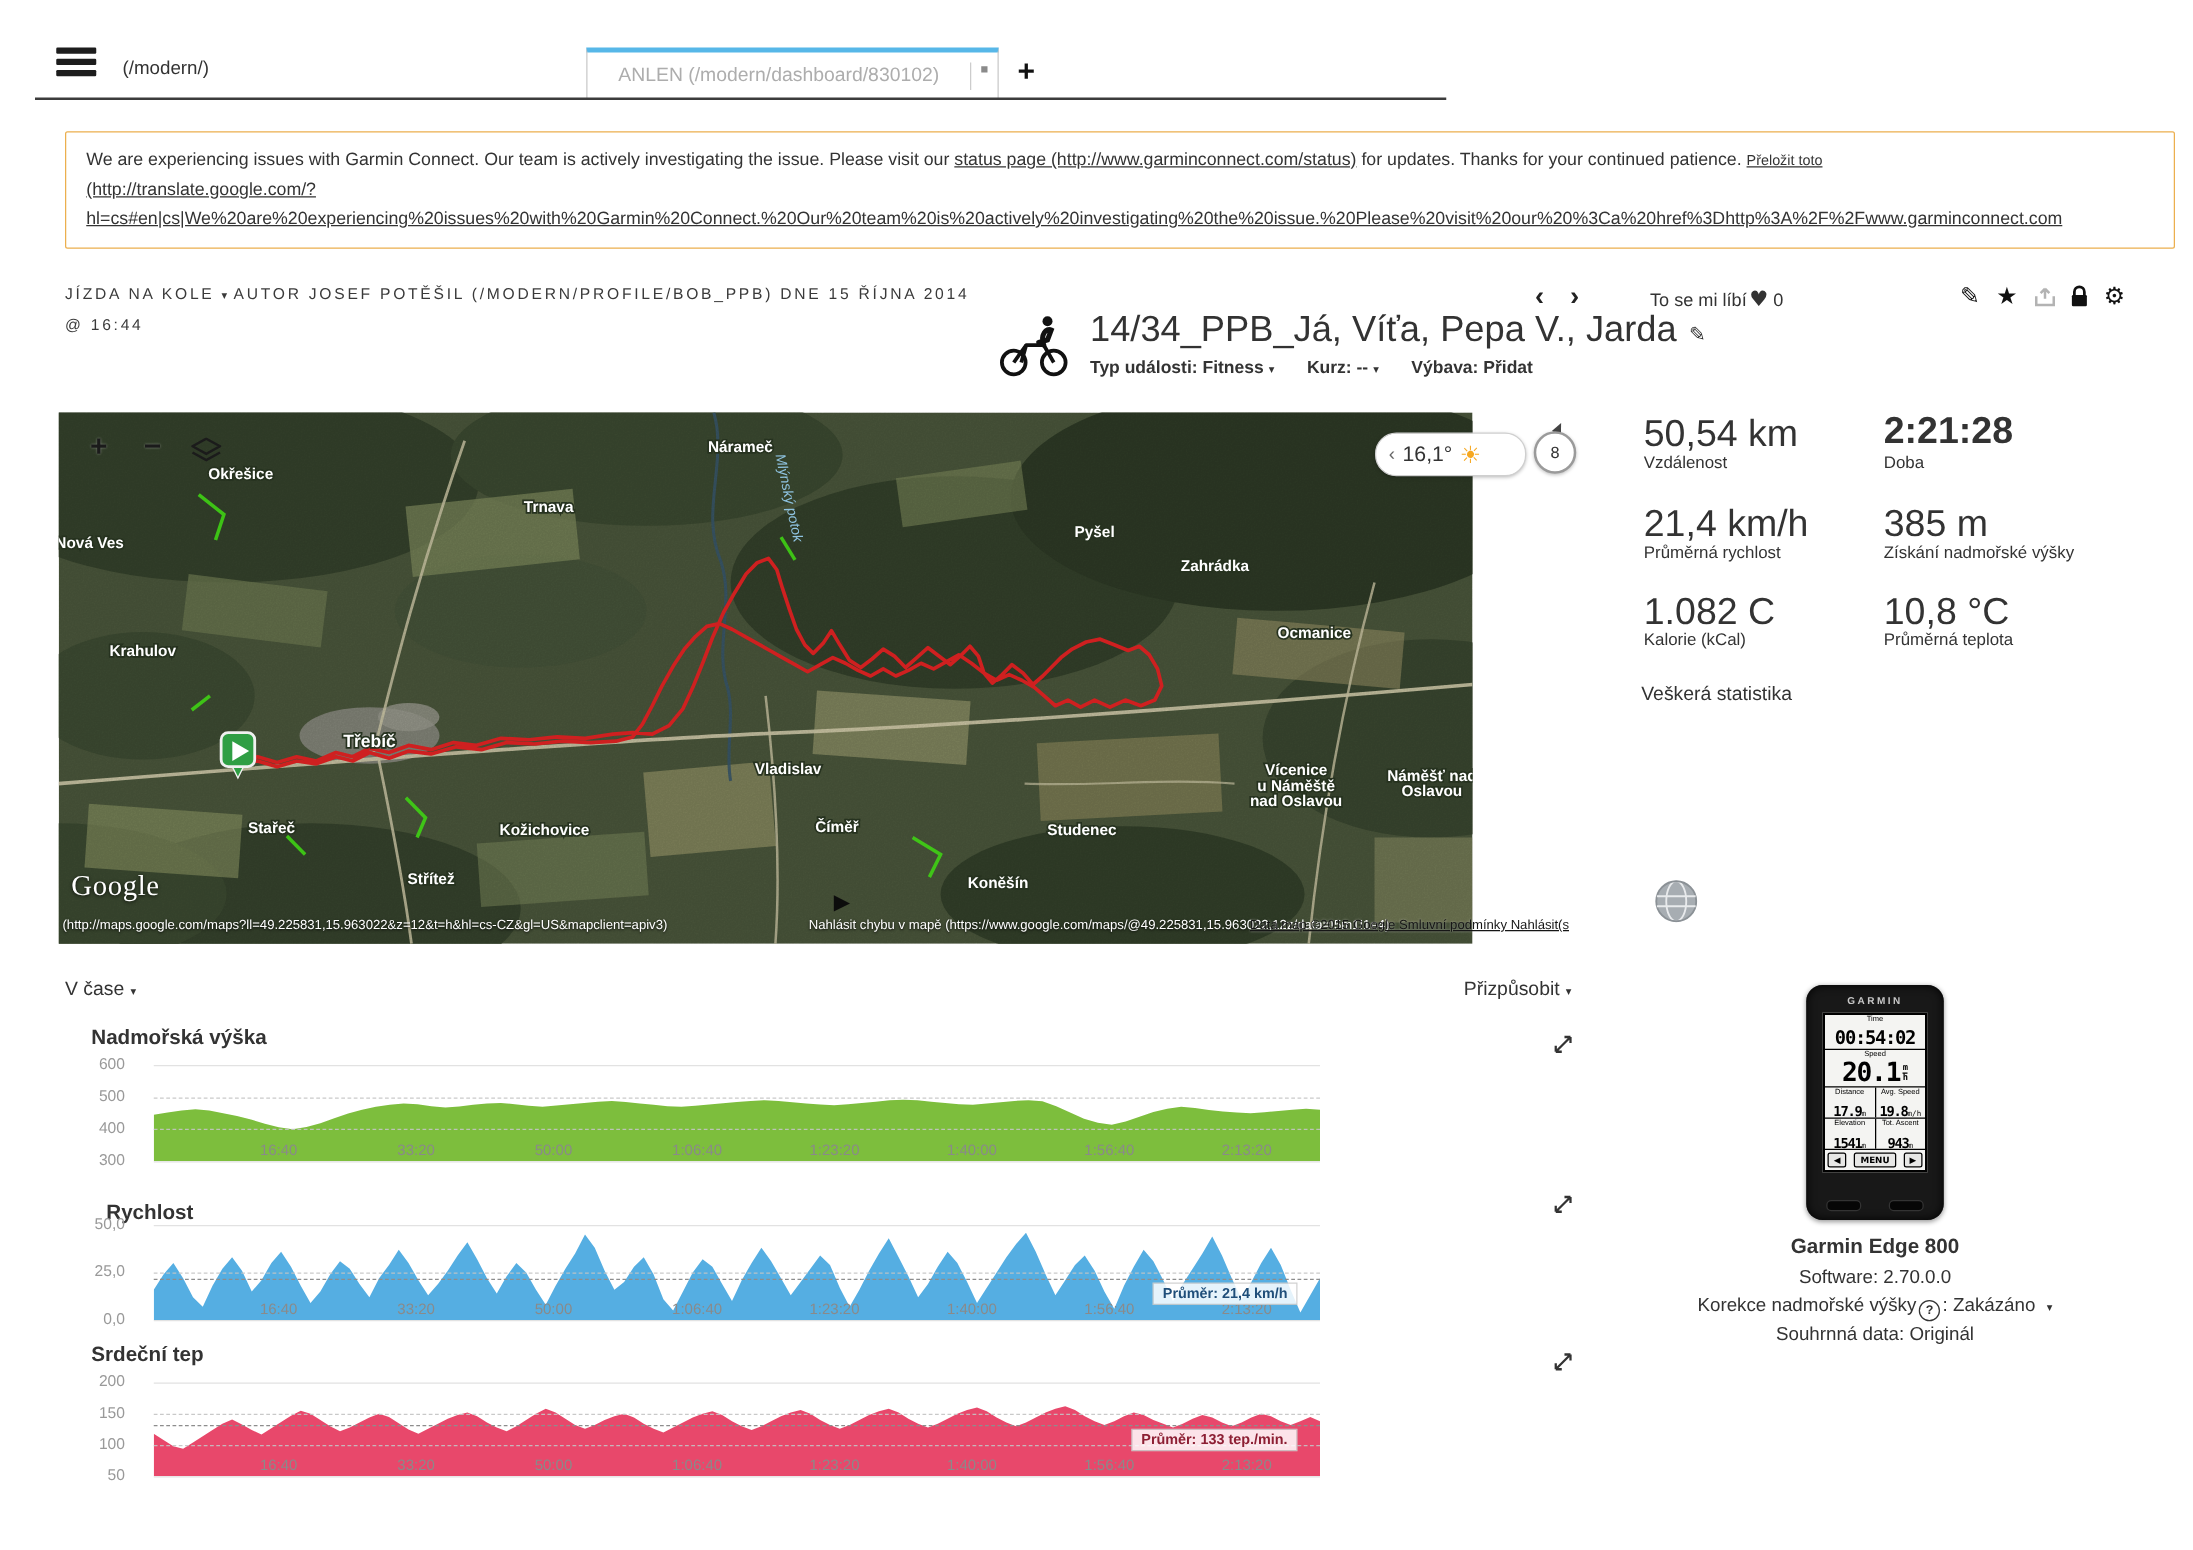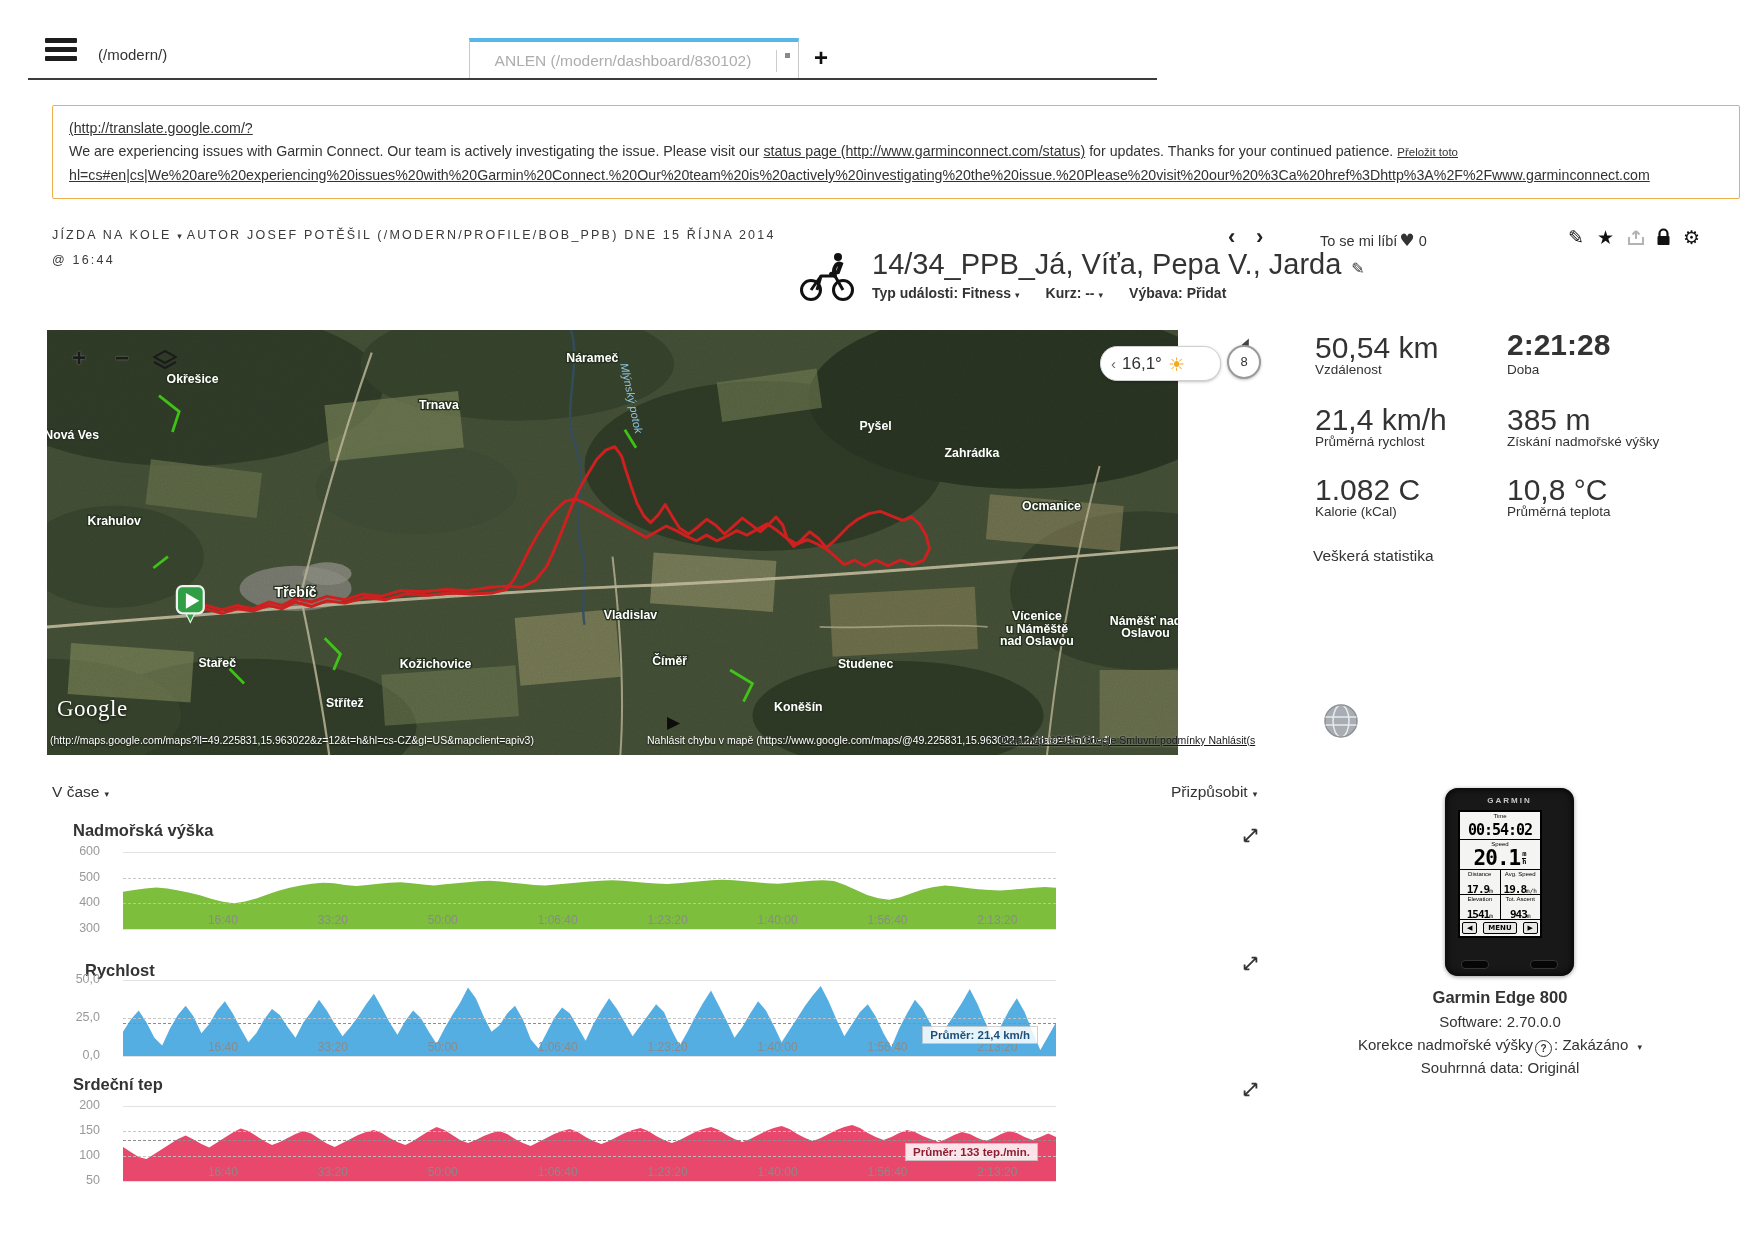--- a/index.html
+++ b/index.html
@@ -101,21 +101,21 @@
   .plot svg{position:absolute;left:0;top:0;width:100%;height:100%;z-index:1;}
   .grid{position:absolute;left:0;width:100%;height:0;z-index:2;}
   .grid.solid{border-top:1px solid #e2e2e2;}
   .grid.dash{border-top:1px dashed #c4c4c4;opacity:.9;}
   .xtick{position:absolute;width:50px;font-size:12px;color:#8a8a8a;z-index:4;}
   .avgline{position:absolute;left:0;width:100%;height:0;border-top:1px dashed #8d8d8d;z-index:3;}
   .avglabel{position:absolute;right:18px;background:rgba(255,255,255,.85);border:1px solid rgba(0,0,0,.18);
      padding:2px 7px;font-size:11.5px;font-weight:600;z-index:5;white-space:nowrap;}
 
   
-  #device{left:1445px;top:788px;width:129px;height:188px;background:#181818;border-radius:13px;
+  #device{left:1445px;top:788px;width:110px;height:188px;background:#181818;border-radius:13px;
      box-shadow:inset 0 0 8px #000,0 1px 4px rgba(0,0,0,.4);}
   #device-brand{position:absolute;left:0;top:8px;width:100%;text-align:center;color:#c8c8c8;
      font-size:8px;letter-spacing:2px;font-weight:bold;}
   #device-screen{position:absolute;left:13px;top:22px;width:84px;height:128px;background:#f4f4f2;
      border:2px solid #000;box-sizing:border-box;display:flex;flex-direction:column;
      font-family:"DejaVu Sans Mono",monospace;color:#000;}
   .scr-row{border-bottom:1px solid #000;text-align:center;position:relative;}
   .scr-lab{font-size:6px;font-family:"Liberation Sans",sans-serif;display:block;line-height:7px;padding-top:1px;}
   #scr-time-val{font-size:15px;font-weight:bold;line-height:16px;letter-spacing:-1px;}
   #scr-speed-wrap{display:flex;justify-content:center;align-items:center;}
@@ -154,22 +154,22 @@
   <div id="modern-path" class="abs">(/modern/)</div>
   <div id="browser-tab" class="abs">
     <span id="tab-label">ANLEN (/modern/dashboard/830102)</span>
     <span id="tab-div"></span>
     <span id="tab-dot"></span>
   </div>
   <div id="new-tab" class="abs">+</div>
   <div id="topbar-rule" class="abs"></div>
 
   <div id="banner" class="abs">
+    <div><span>We are experiencing issues with Garmin Connect. Our team is actively investigating the issue. Please visit our </span><span class="lnk">status page (http://www.garminconnect.com/status)</span><span> for updates. Thanks for your continued patience. </span><span class="lnk" id="translate-link">Přeložit toto</span></div>
     <div><span class="lnk">(http://translate.google.com/?</span></div>
-    <div><span>We are experiencing issues with Garmin Connect. Our team is actively investigating the issue. Please visit our </span><span class="lnk">status page (http://www.garminconnect.com/status)</span><span> for updates. Thanks for your continued patience. </span><span class="lnk" id="translate-link">Přeložit toto</span></div>
     <div><span class="lnk">hl=cs#en|cs|We%20are%20experiencing%20issues%20with%20Garmin%20Connect.%20Our%20team%20is%20actively%20investigating%20the%20issue.%20Please%20visit%20our%20%3Ca%20href%3Dhttp%3A%2F%2Fwww.garminconnect.com</span></div>
   </div>
 
   <div id="act-header" class="abs">
     <span>JÍZDA NA KOLE</span>
     <span class="caret uglyph">▾</span>
     <span>AUTOR JOSEF POTĚŠIL (/MODERN/PROFILE/BOB_PPB) DNE 15 ŘÍJNA 2014</span>
   </div>
   <div id="act-time" class="abs">@ 16:44</div>
 

